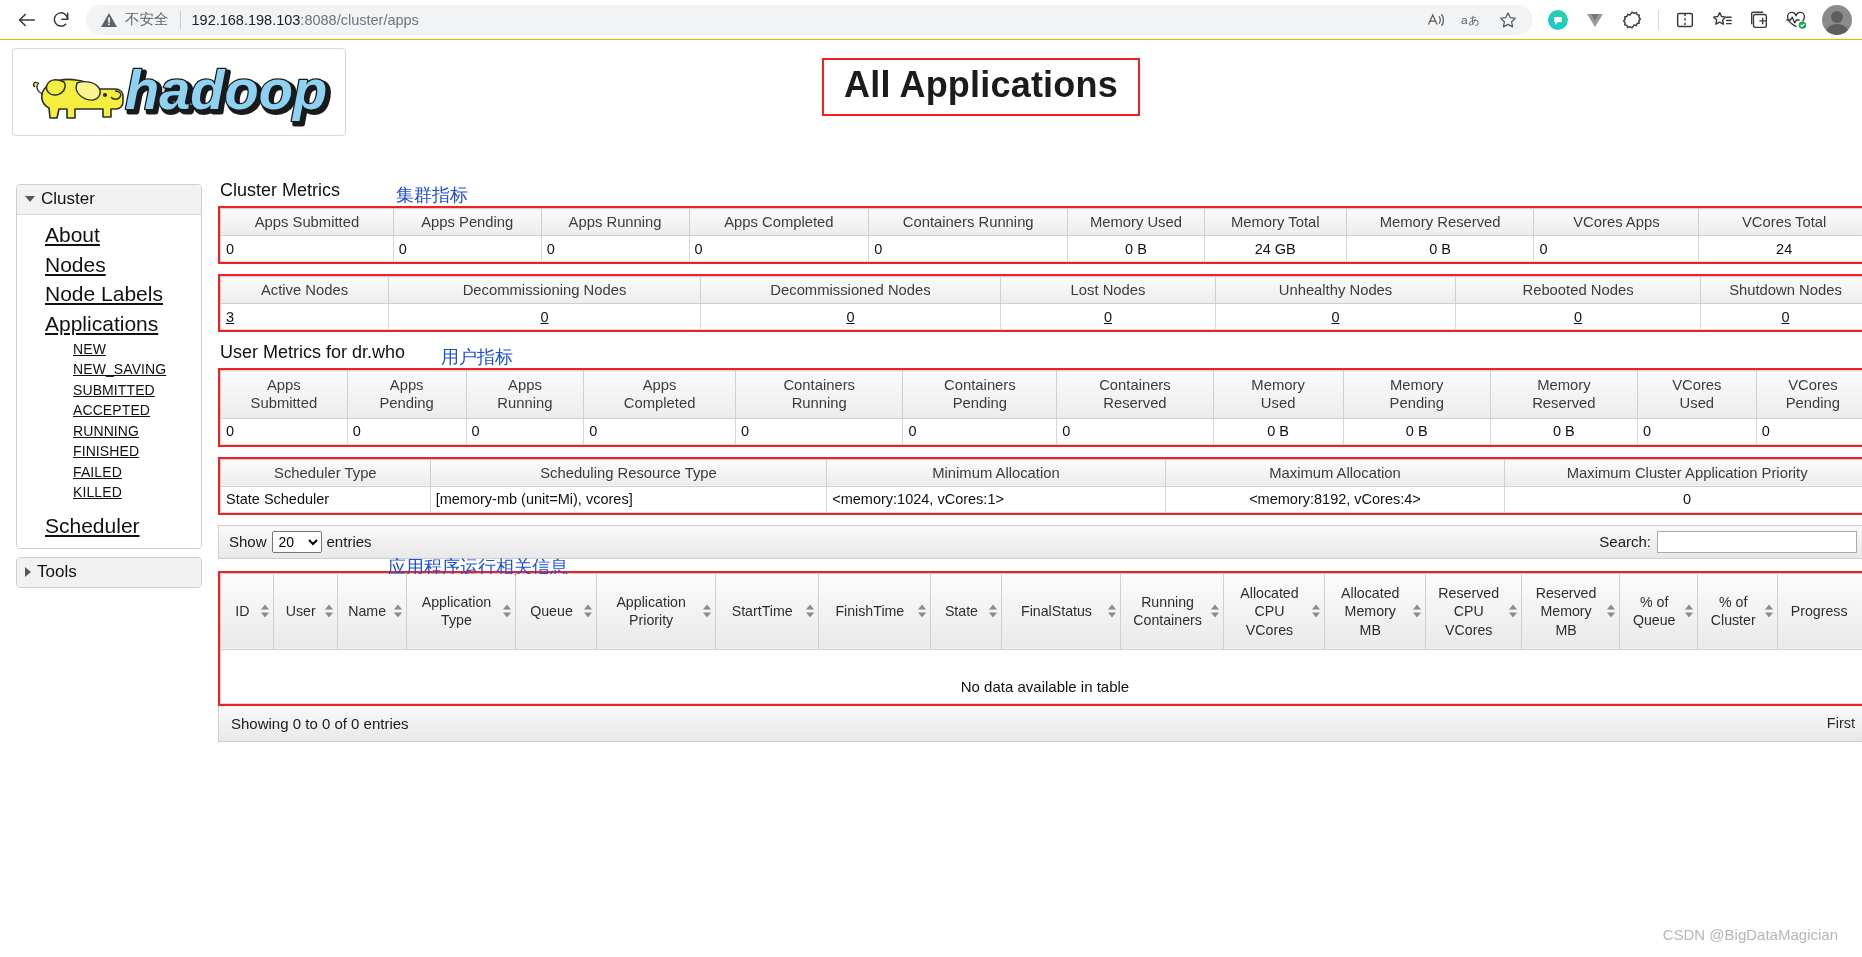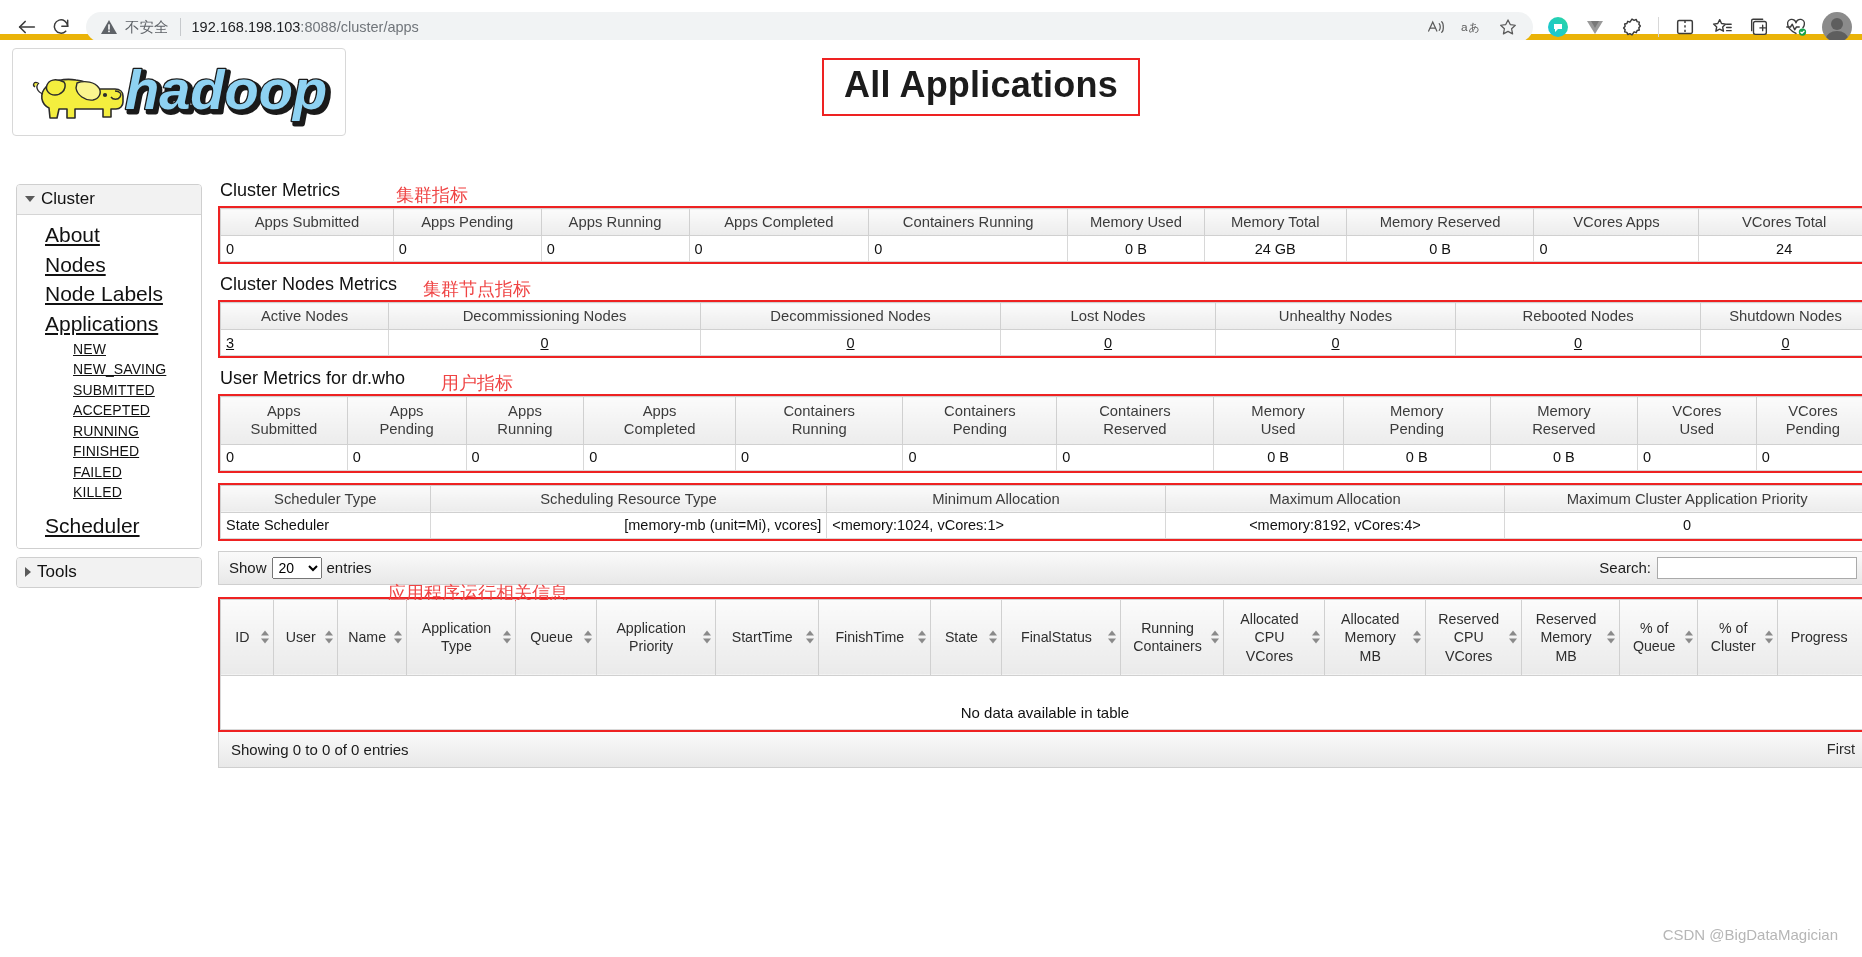--- a/index.html
+++ b/index.html
@@ -9,23 +9,23 @@
     background: #ffffff;
     font-family: "Liberation Sans", sans-serif;
     overflow: hidden;
   }
 
   
   .browser-bar {
     height: 40px;
     background: #ffffff;
     display: flex;
-    align-items: flex-start;
+    align-items: center;
     padding: 12px 10px;
-    border-bottom: 6px solid #eab308;
+    border-bottom: 1px solid #eab308;
   }
   .nav-btn {
     width: 34px; height: 30px;
     display: flex; align-items: center; justify-content: center;
     color: #3b3b3b;
     font-size: 20px;
     border-radius: 5px;
     flex: 0 0 auto;
   }
   .addr-wrap {
@@ -198,21 +198,21 @@
     right: 0;
     width: 1644px;
   }
   .section-title {
     font-size: 18px;
     color: #111;
     margin: 0 0 5px 2px;
     display: inline-block;
   }
   .zh-note {
-    color: #ef4444;
+    color: #1d4ed8;
     font-size: 18px;
     margin-left: 56px;
     position: relative;
     top: 1px;
   }
   .title-row { display: flex; align-items: flex-end; }
 
   table.metrics {
     border-collapse: collapse;
     width: 1650px;
@@ -559,24 +559,20 @@
             <td style="text-align:center">0 B</td>
             <td>0</td>
             <td style="text-align:center">24</td>
           </tr>
         </tbody>
           </table>
       </div>
     </div>
 
     <div class="sec-block">
-      <div class="title-row">
-        <span class="section-title">Cluster Nodes Metrics</span>
-        <span class="zh-note" style="margin-left:26px">集群节点指标</span>
-      </div>
       <div class="red-frame">
         <table class="metrics">
           <colgroup>
             <col style="width:168px">
               <col style="width:312px">
               <col style="width:300px">
               <col style="width:215px">
               <col style="width:240px">
               <col style="width:245px">
               <col style="width:170px">
@@ -673,21 +669,21 @@
           <tbody>
               <tr>
             <th>Scheduler Type</th>
             <th>Scheduling Resource Type</th>
             <th>Minimum Allocation</th>
             <th>Maximum Allocation</th>
             <th>Maximum Cluster Application Priority</th>
           </tr>
           <tr>
             <td>State Scheduler</td>
-            <td style="text-align:right">[memory-mb (unit=Mi), vcores]</td>
+            <td style="text-align:left">[memory-mb (unit=Mi), vcores]</td>
             <td style="text-align:left">&lt;memory:1024, vCores:1&gt;</td>
             <td style="text-align:center">&lt;memory:8192, vCores:4&gt;</td>
             <td style="text-align:center">0</td>
           </tr>
         </tbody>
           </table>
       </div>
     </div>
 
     <div class="dt-bar">

